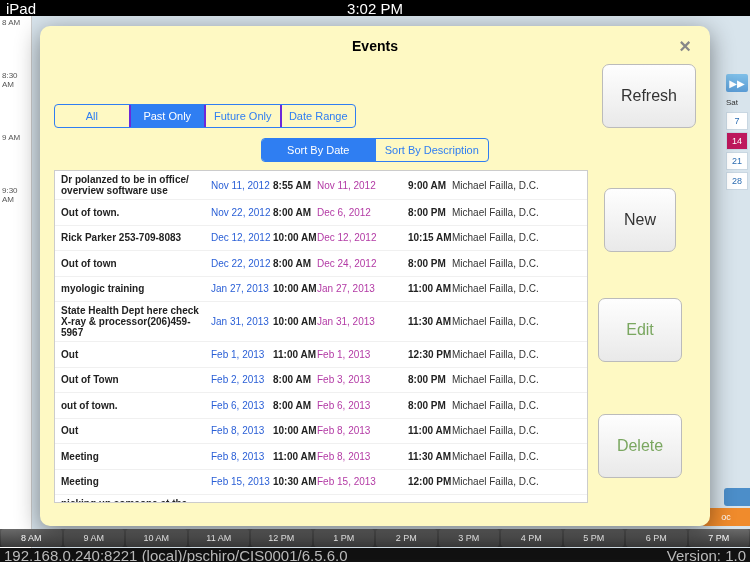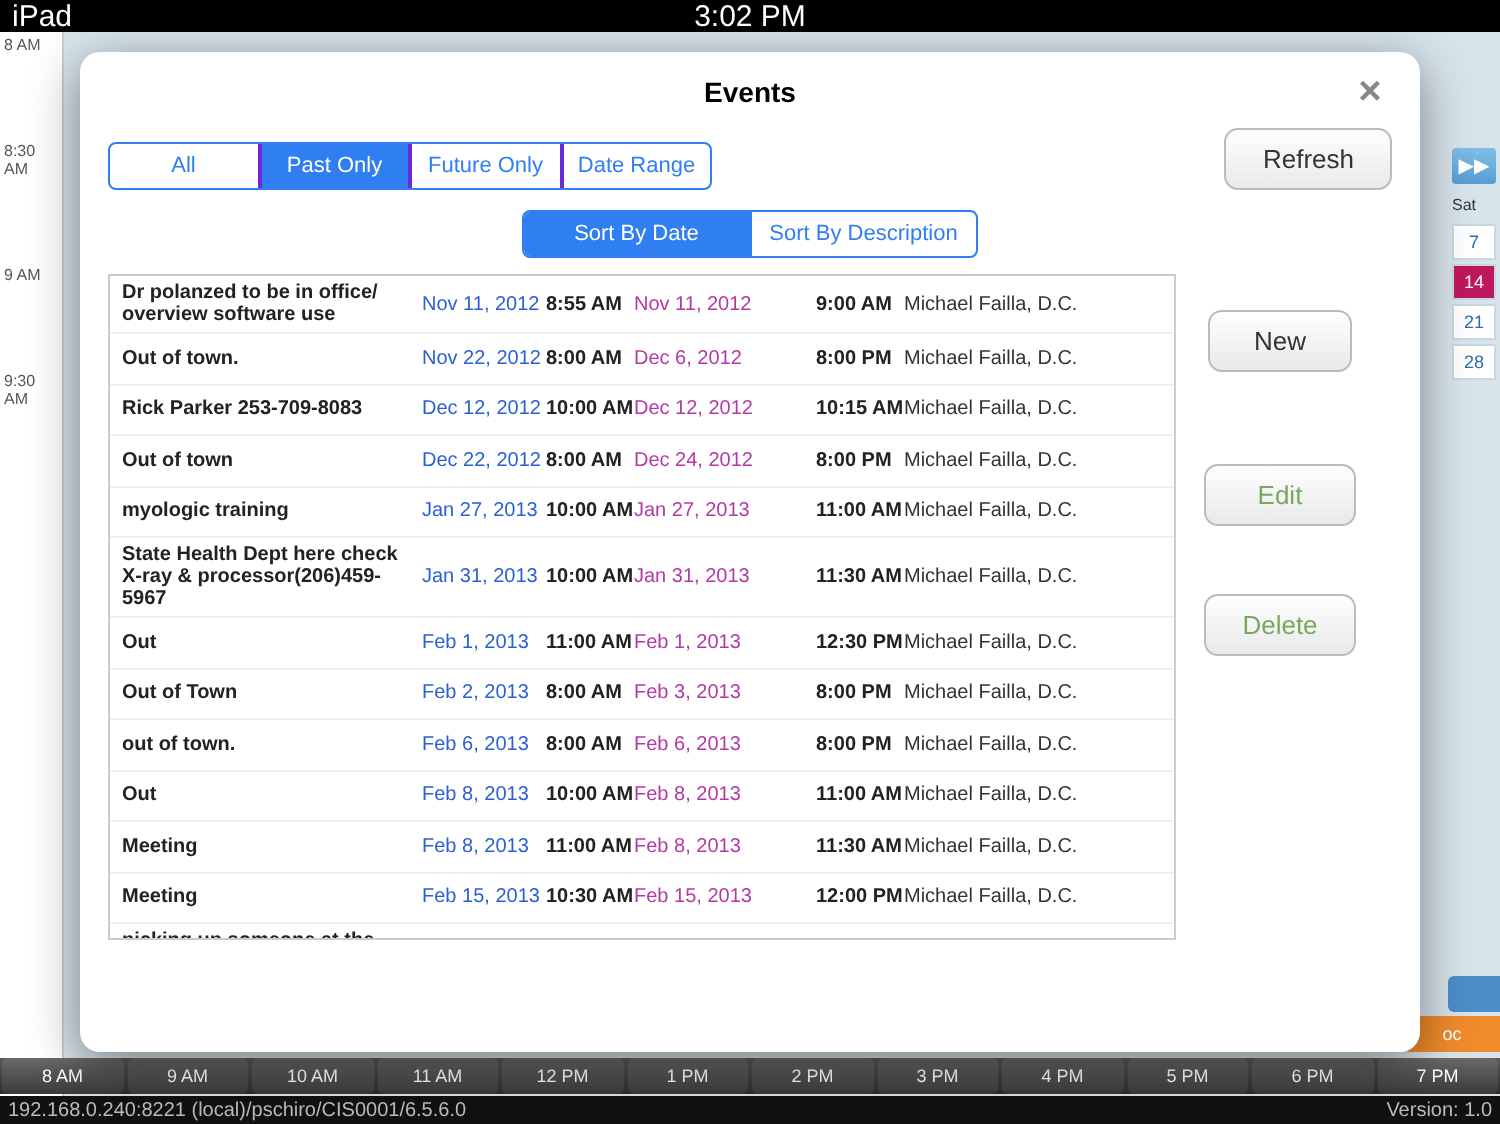--- a/index.html
+++ b/index.html
@@ -16,37 +16,37 @@
 .bg-calendar{position:absolute;right:2px;top:82px;font-size:9px;}
 .bg-calendar .bg-day{width:22px;height:18px;background:#fff;border:1px solid #c9d7e2;display:flex;align-items:center;justify-content:center;color:#2c6db2;margin-bottom:2px;}
 .bg-calendar .bg-sat{background:#d8e4ec;border:none;color:#333;height:14px;font-size:8px;}
 .bg-fwd{position:absolute;right:2px;top:58px;width:22px;height:18px;background:linear-gradient(#7fbfe8,#5a9bd4);border-radius:2px;display:flex;align-items:center;justify-content:center;color:#fff;font-size:10px;}
 .bg-right-badge{position:absolute;right:0;bottom:36px;width:48px;height:18px;background:#f08b2c;border-radius:3px 0 0 3px;color:#fff;font-size:9px;display:flex;align-items:center;justify-content:center;}
 .bg-right-box{position:absolute;right:0;bottom:56px;width:26px;height:18px;background:#4c8ec9;border-radius:3px 0 0 3px;}
 .bg-left{position:absolute;left:0;top:0;width:32px;height:100%;background:#fff;border-right:1px solid #ccc;font-size:8px;color:#555;}
 .bg-left div{padding:2px;}
 .bg-hours{position:absolute;left:0;bottom:15px;height:18px;width:100%;background:linear-gradient(#5a5a5a,#2c2c2c);display:flex;}
 .bg-hour{flex:1;color:#fff;font-size:9px;text-align:center;line-height:18px;border-radius:3px;margin:0 1px;background:linear-gradient(#6a6a6a,#3a3a3a);}
-.bg-footer{position:absolute;left:0;bottom:0;height:14px;width:100%;background:#111;color:#bbb;font-size:10px;display:flex;align-items:center;padding:0 4px;gap:32px;}
+.bg-footer{position:absolute;left:0;bottom:0;height:14px;width:100%;background:#111;color:#bbb;font-size:15px;display:flex;align-items:center;padding:0 4px;gap:32px;}
 .bg-footer .ver{margin-left:auto;}
 
 
-.modal{position:absolute;left:40px;top:26px;width:670px;height:500px;background:#ffffff;border-radius:10px;box-shadow:0 6px 25px rgba(0,0,0,.45);padding:10px 14px;}
+.modal{position:absolute;left:40px;top:26px;width:670px;height:500px;background:#fef9c3;border-radius:10px;box-shadow:0 6px 25px rgba(0,0,0,.45);padding:10px 14px;}
 .modal-title{text-align:center;font-weight:600;font-size:14px;margin:2px 0 10px;position:relative;}
 .modal-close{position:absolute;right:0;top:-2px;width:22px;height:22px;color:#888;font-size:20px;line-height:20px;cursor:pointer;}
 
 .seg{display:flex;border:1px solid #2f7ef2;border-radius:4px;overflow:hidden;width:302px;font-size:11px;}
 .seg div{flex:1;text-align:center;padding:5px 0;color:#2f7ef2;border-left:2px solid #6d28d9;cursor:pointer;}
 .seg div:first-child{border-left:none;}
 .seg .active{background:#2f7ef2;color:#fff;}
 
 .top-row{display:flex;align-items:flex-end;gap:16px;margin-bottom:10px;}
-.btn{background:linear-gradient(#fefefe,#e9e9e9);border:1px solid #bbb;border-radius:7px;padding:7px 18px;font-size:13px;color:#333;cursor:pointer;min-width:72px;text-align:center;}
+.btn{background:linear-gradient(#fefefe,#e9e9e9);border:1px solid #bbb;border-radius:7px;padding:22px 18px;font-size:16px;color:#333;cursor:pointer;min-width:72px;text-align:center;}
 .right-col{position:absolute;right:16px;top:50px;width:80px;display:flex;flex-direction:column;gap:46px;align-items:center;}
-.right-col .stack2{display:flex;flex-direction:column;gap:34px;}
+.right-col .stack2{display:flex;flex-direction:column;gap:52px;}
 
 .seg2{display:flex;border:1px solid #2f7ef2;border-radius:4px;overflow:hidden;width:228px;margin:6px auto 8px;font-size:11px;}
 .seg2 div{flex:1;text-align:center;padding:5px 0;color:#2f7ef2;border-left:1px solid #2f7ef2;cursor:pointer;}
 .seg2 div:first-child{border-left:none;}
 .seg2 .active{background:#2f7ef2;color:#fff;}
 
 .list-wrap{border:1px solid #ccc;background:#fff;height:333px;overflow:hidden;width:534px;margin-left:0;}
 .row{display:flex;align-items:center;font-size:10px;border-bottom:1px solid #f0f0f0;min-height:25.5px;padding:3px 6px;}
 .row:last-child{border-bottom:none;}
 .c-desc{width:150px;font-weight:600;color:#222;padding-right:4px;}

